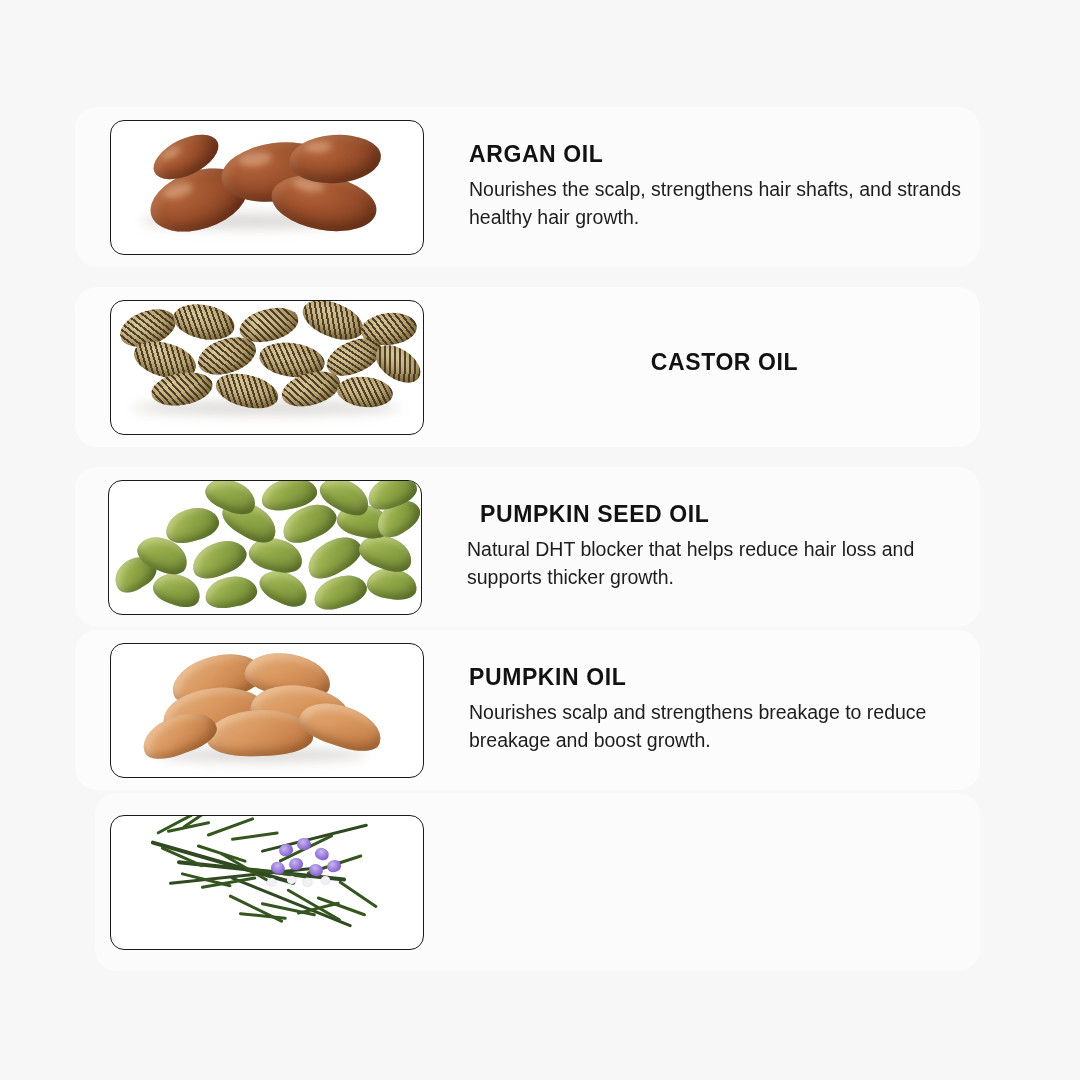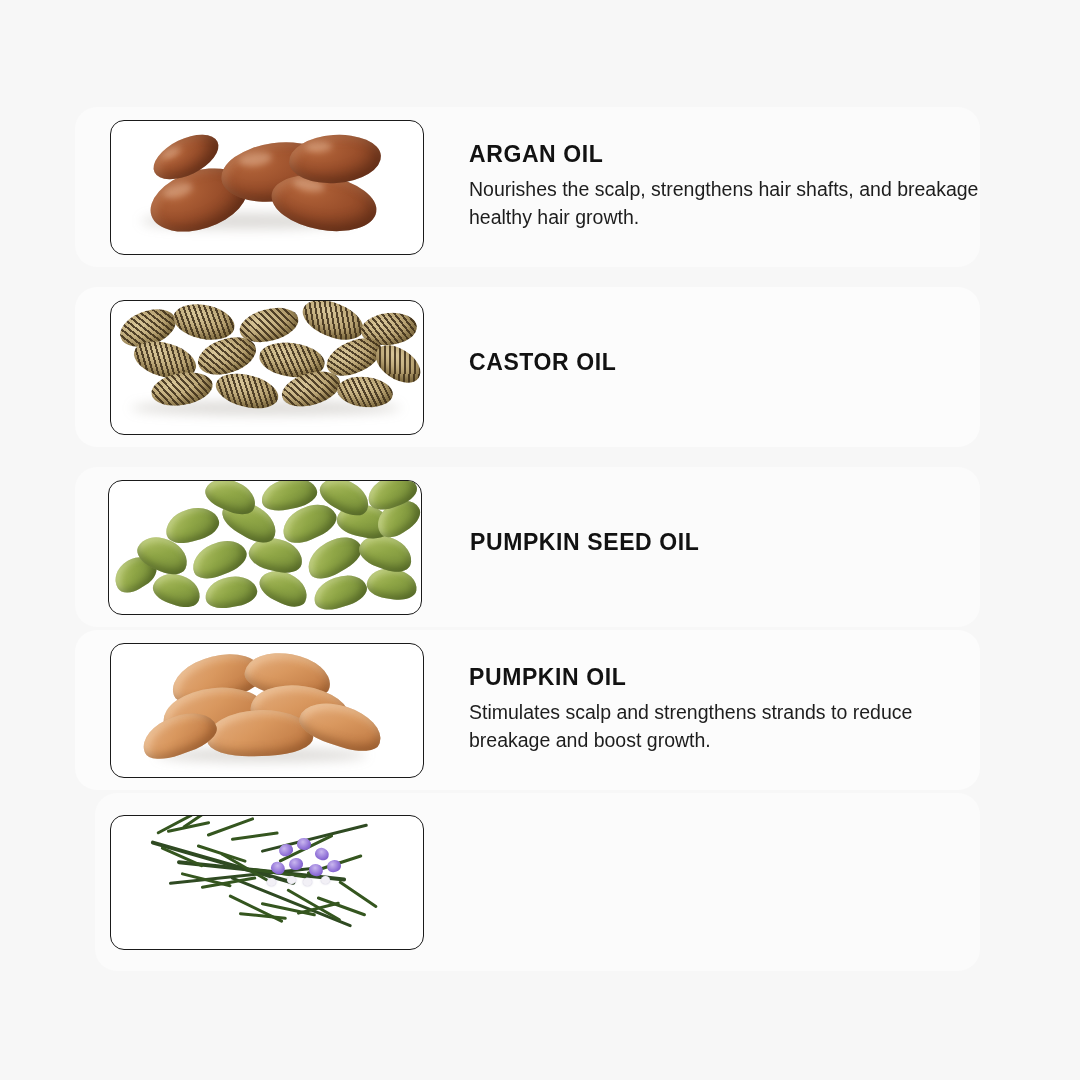--- a/index.html
+++ b/index.html
@@ -71,32 +71,32 @@
   .desc {
     font-size: 19.5px;
     color: #1d1d1d;
     line-height: 1.42;
     margin: 0;
     font-weight: 400;
   }
 
   
   #card-0 { left: 75px;  top: 107px; width: 905px; height: 160px; }
-  #card-1 { left: 75px;  top: 287px; width: 905px; height: 160px; }
+  #card-1 { left: 75px;  top: 287px; width: 905px; height: 160px; text-align: center; }
   #card-2 { left: 75px;  top: 467px; width: 905px; height: 160px; }
   #card-3 { left: 75px;  top: 630px; width: 905px; height: 160px; }
   #card-4 { left: 95px;  top: 793px; width: 885px; height: 178px; }
 
   #card-0 .thumb { margin-left: 35px; }
   #card-1 .thumb { margin-left: 35px; }
   #card-2 .thumb { margin-left: 33px; }
   #card-3 .thumb { margin-left: 35px; }
   #card-4 .thumb { margin-left: 15px; }
 
-  #card-2 .title { margin-left: 3px; }
+  #card-2 .title { margin-left: 13px; }
   #card-4 .desc  { margin-left: 3px; }
 
   
   .nut {
     position: absolute;
     border-radius: 50%;
   }
 
   
   .argan {
@@ -184,21 +184,21 @@
         <div class="shadow-blur" style="left:30px; top:92px; width:210px; height:16px;"></div>
         <div class="nut argan" style="left:38px; top:50px; width:100px; height:58px; transform:rotate(-18deg);"></div>
         <div class="nut argan" style="left:110px; top:22px; width:110px; height:58px; transform:rotate(-8deg);"></div>
         <div class="nut argan" style="left:160px; top:55px; width:106px; height:54px; transform:rotate(10deg);"></div>
         <div class="nut argan" style="left:178px; top:14px; width:92px; height:48px; transform:rotate(-4deg);"></div>
         <div class="nut argan" style="left:40px; top:18px; width:70px; height:36px; transform:rotate(-26deg);"></div>
       </div>
     </div>
     <div class="text-col">
       <div class="title">ARGAN OIL</div>
-      <div class="desc">Nourishes the scalp, strengthens hair shafts, and breakage healthy hair growth.</div>
+      <div class="desc">Nourishes the scalp, strengthens hair shafts, and strands healthy hair growth.</div>
     </div>
   </div>
 
   <div class="card alt" id="card-1">
     <div class="thumb">
       <div class="art">
         <div class="shadow-blur" style="left:20px; top:100px; width:270px; height:14px;"></div>
         <div class="nut castor" style="left:8px;   top:10px; width:58px; height:34px; transform:rotate(-20deg);"></div>
         <div class="nut castor" style="left:62px;  top:4px;  width:62px; height:34px; transform:rotate(12deg);"></div>
         <div class="nut castor" style="left:128px; top:8px;  width:60px; height:32px; transform:rotate(-14deg);"></div>
@@ -243,39 +243,40 @@
         <div class="nut pumpkin" style="left:266px; top:22px;  width:46px; height:30px; transform:rotate(-34deg);"></div>
 
         <div class="nut pumpkin" style="left:96px;  top:0px;   width:52px; height:30px; transform:rotate(22deg);"></div>
         <div class="nut pumpkin" style="left:152px; top:-2px;  width:56px; height:30px; transform:rotate(-12deg);"></div>
         <div class="nut pumpkin" style="left:210px; top:0px;   width:52px; height:30px; transform:rotate(28deg);"></div>
         <div class="nut pumpkin" style="left:258px; top:-4px;  width:50px; height:30px; transform:rotate(-20deg);"></div>
       </div>
     </div>
     <div class="text-col">
       <div class="title">PUMPKIN SEED OIL</div>
+      <div class="desc">Natural DHT blocker that helps reduce hair loss and supports thicker growth.</div>
     </div>
   </div>
 
   <div class="card alt" id="card-3">
     <div class="thumb">
       <div class="art">
         <div class="shadow-blur" style="left:46px; top:104px; width:210px; height:14px;"></div>
         <div class="nut almond" style="left:60px;  top:12px; width:92px; height:44px; transform:rotate(-14deg);"></div>
         <div class="nut almond" style="left:134px; top:10px; width:86px; height:42px; transform:rotate(10deg);"></div>
         <div class="nut almond" style="left:52px;  top:44px; width:104px; height:48px; transform:rotate(-6deg);"></div>
         <div class="nut almond" style="left:140px; top:42px; width:100px; height:46px; transform:rotate(8deg);"></div>
         <div class="nut almond" style="left:96px;  top:66px; width:106px; height:46px; transform:rotate(-2deg);"></div>
         <div class="nut almond" style="left:188px; top:62px; width:84px; height:40px; transform:rotate(18deg);"></div>
         <div class="nut almond" style="left:30px;  top:72px; width:76px; height:38px; transform:rotate(-20deg);"></div>
       </div>
     </div>
     <div class="text-col">
       <div class="title">PUMPKIN OIL</div>
-      <div class="desc">Stimulates scalp and strengthens strands to reduce breakage and boost growth.</div>
+      <div class="desc">Nourishes scalp and strengthens breakage to reduce breakage and boost growth.</div>
     </div>
   </div>
 
   <div class="card" id="card-4">
     <div class="thumb">
       <div class="art">
 
         <div class="stem" style="left:40px;  top:24px;  width:150px; height:4px; transform:rotate(16deg);"></div>
         <div class="stem" style="left:66px;  top:44px;  width:170px; height:4px; transform:rotate(6deg);"></div>
         <div class="stem" style="left:58px;  top:66px;  width:150px; height:3px; transform:rotate(-6deg);"></div>

